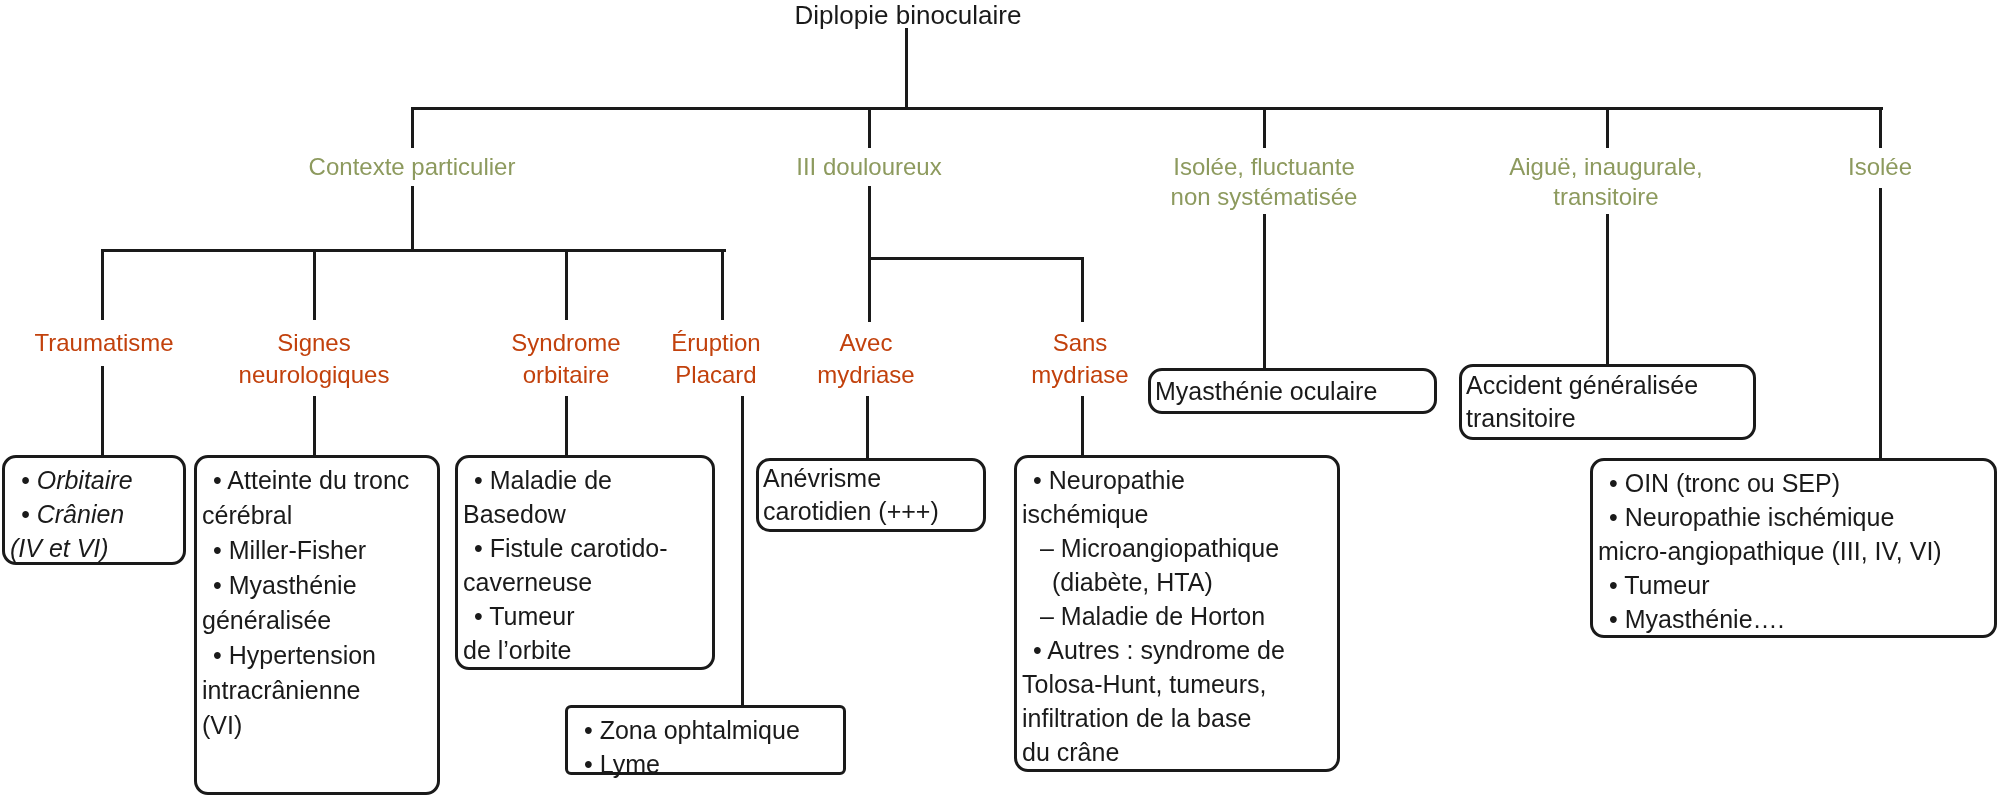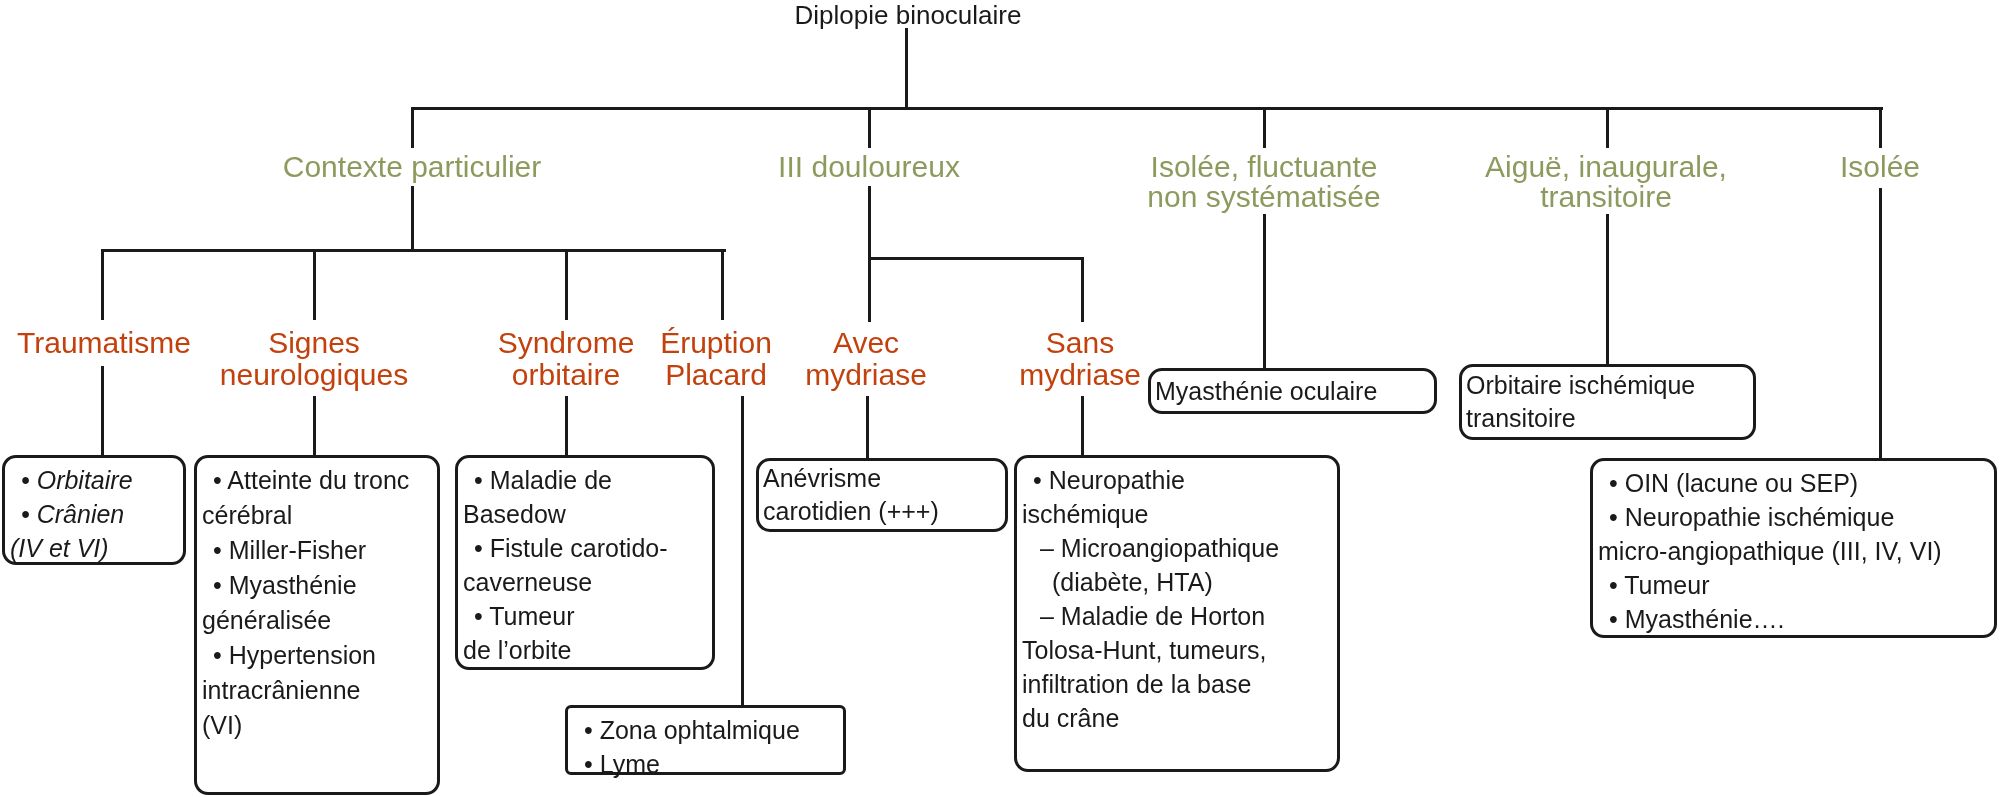--- a/index.html
+++ b/index.html
@@ -14,21 +14,21 @@
     overflow: hidden;
   }
   .vline, .hline { position: absolute; background: #1a1a1a; }
   .vline { width: 3px; }
   .hline { height: 3px; }
   .lbl {
     position: absolute;
     transform: translateX(-50%);
     text-align: center;
     white-space: pre-line;
-    font-size: 30px;
+    font-size: 24px;
     line-height: 30px;
   }
   .root-lbl { font-size: 26px; color: #1a1a1a; }
   .branch-lbl { color: #8d9a5e; }
   .sub-lbl { color: #c2410c; line-height: 32px; }
   .box {
     position: absolute;
     background: #ffffff;
     border: 3px solid #1a1a1a;
     border-radius: 14px;
@@ -133,40 +133,41 @@
     <div class="ln cl">caverneuse</div>
     <div class="ln bl">• Tumeur</div>
     <div class="ln cl">de l’orbite</div>
   </div>
 
   <div class="box" style="left:565px; top:705px; width:281px; height:70px;border-radius:6px;">
     <div class="ln bl">• Zona ophtalmique</div>
     <div class="ln bl">• Lyme</div>
   </div>
 
-  <div class="box box-center" style="left:756px; top:458px; width:252px; height:74px;">Anévrisme
+  <div class="box box-center" style="left:756px; top:458px; width:230px; height:74px;">Anévrisme
 carotidien (+++)</div>
 
   <div class="box" style="left:1014px; top:455px; width:326px; height:317px;">
     <div class="ln bl">• Neuropathie</div>
     <div class="ln cl">ischémique</div>
     <div class="ln dl">– Microangiopathique</div>
     <div class="ln dcl">(diabète, HTA)</div>
     <div class="ln dl">– Maladie de Horton</div>
+    <div class="ln bl">• Autres : syndrome de</div>
     <div class="ln cl">Tolosa-Hunt, tumeurs,</div>
     <div class="ln cl">infiltration de la base</div>
     <div class="ln cl">du crâne</div>
   </div>
 
   <div class="box box-center" style="left:1148px; top:368px; width:289px; height:46px;">Myasthénie oculaire</div>
 
-  <div class="box box-center" style="left:1459px; top:364px; width:297px; height:76px;">Orbitaire ischémique
+  <div class="box box-center" style="left:1459px; top:364px; width:297px; height:76px;">Accident généralisée
 transitoire</div>
 
   <div class="box" style="left:1590px; top:458px; width:407px; height:180px;">
-    <div class="ln bl">• OIN (lacune ou SEP)</div>
+    <div class="ln bl">• OIN (tronc ou SEP)</div>
     <div class="ln bl">• Neuropathie ischémique</div>
     <div class="ln cl">micro-angiopathique (III, IV, VI)</div>
     <div class="ln bl">• Tumeur</div>
     <div class="ln bl">• Myasthénie….</div>
   </div>
 
 </div>
 
 </body></html>

